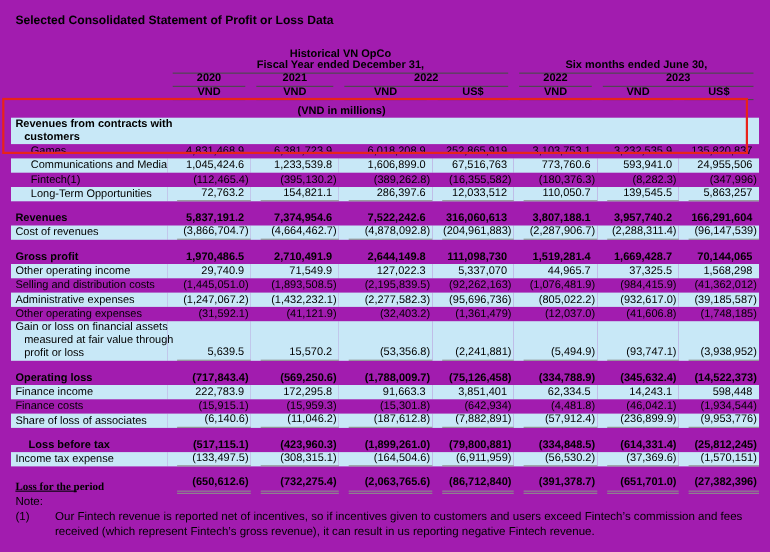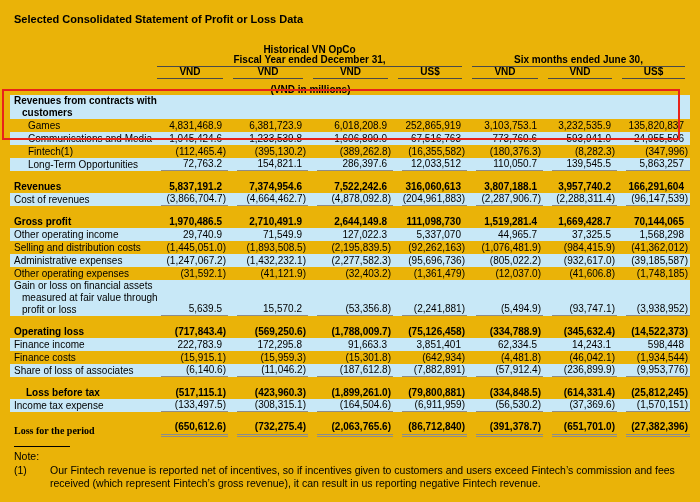--- a/index.html
+++ b/index.html
@@ -1,18 +1,18 @@
 <!DOCTYPE html>
 <html style="--hl: #c8e8f7; --red: #e8231a;"><head>
 <meta charset="utf-8">
 <style>
   * { margin:0; padding:0; box-sizing:border-box; }
   html,body { background:#ffffff; }
   .page {
-    position:relative; width:700px; height:502px; background:#eab308;
+    position:relative; width:700px; height:502px; background:#a21caf;
     font-family:"Liberation Sans", sans-serif; color:#000; overflow:hidden;
   }
   .title { position:absolute; top:13px; left:14px; font-size:11px; font-weight:bold; }
 
   .tblwrap { position:absolute; top:45px; left:10px; width:680px; }
   table { border-collapse:collapse; width:680px; table-layout:fixed; font-size:10px; line-height:12px; }
   td { padding:0; vertical-align:bottom; }
 
   thead td { font-weight:bold; text-align:center; line-height:10px; }
   thead tr.h1 { height:10px; }
@@ -73,20 +73,38 @@
         </tr>
         <tr class="h2">
           <td></td>
           <td colspan="4">
               <div class="hul">Fiscal Year ended December 31,</div>
             </td>
           <td colspan="3">
               <div class="hul">Six months ended June 30,</div>
             </td>
         </tr>
+        <tr class="h3">
+          <td></td>
+          <td>
+              <div class="hul">2020</div>
+            </td>
+          <td>
+              <div class="hul">2021</div>
+            </td>
+          <td colspan="2">
+              <div class="hul">2022</div>
+            </td>
+          <td>
+              <div class="hul">2022</div>
+            </td>
+          <td colspan="2">
+              <div class="hul">2023</div>
+            </td>
+        </tr>
         <tr class="h4">
           <td></td>
           <td>
               <div class="hul">VND</div>
             </td>
           <td>
               <div class="hul">VND</div>
             </td>
           <td>
               <div class="hul">VND</div>

